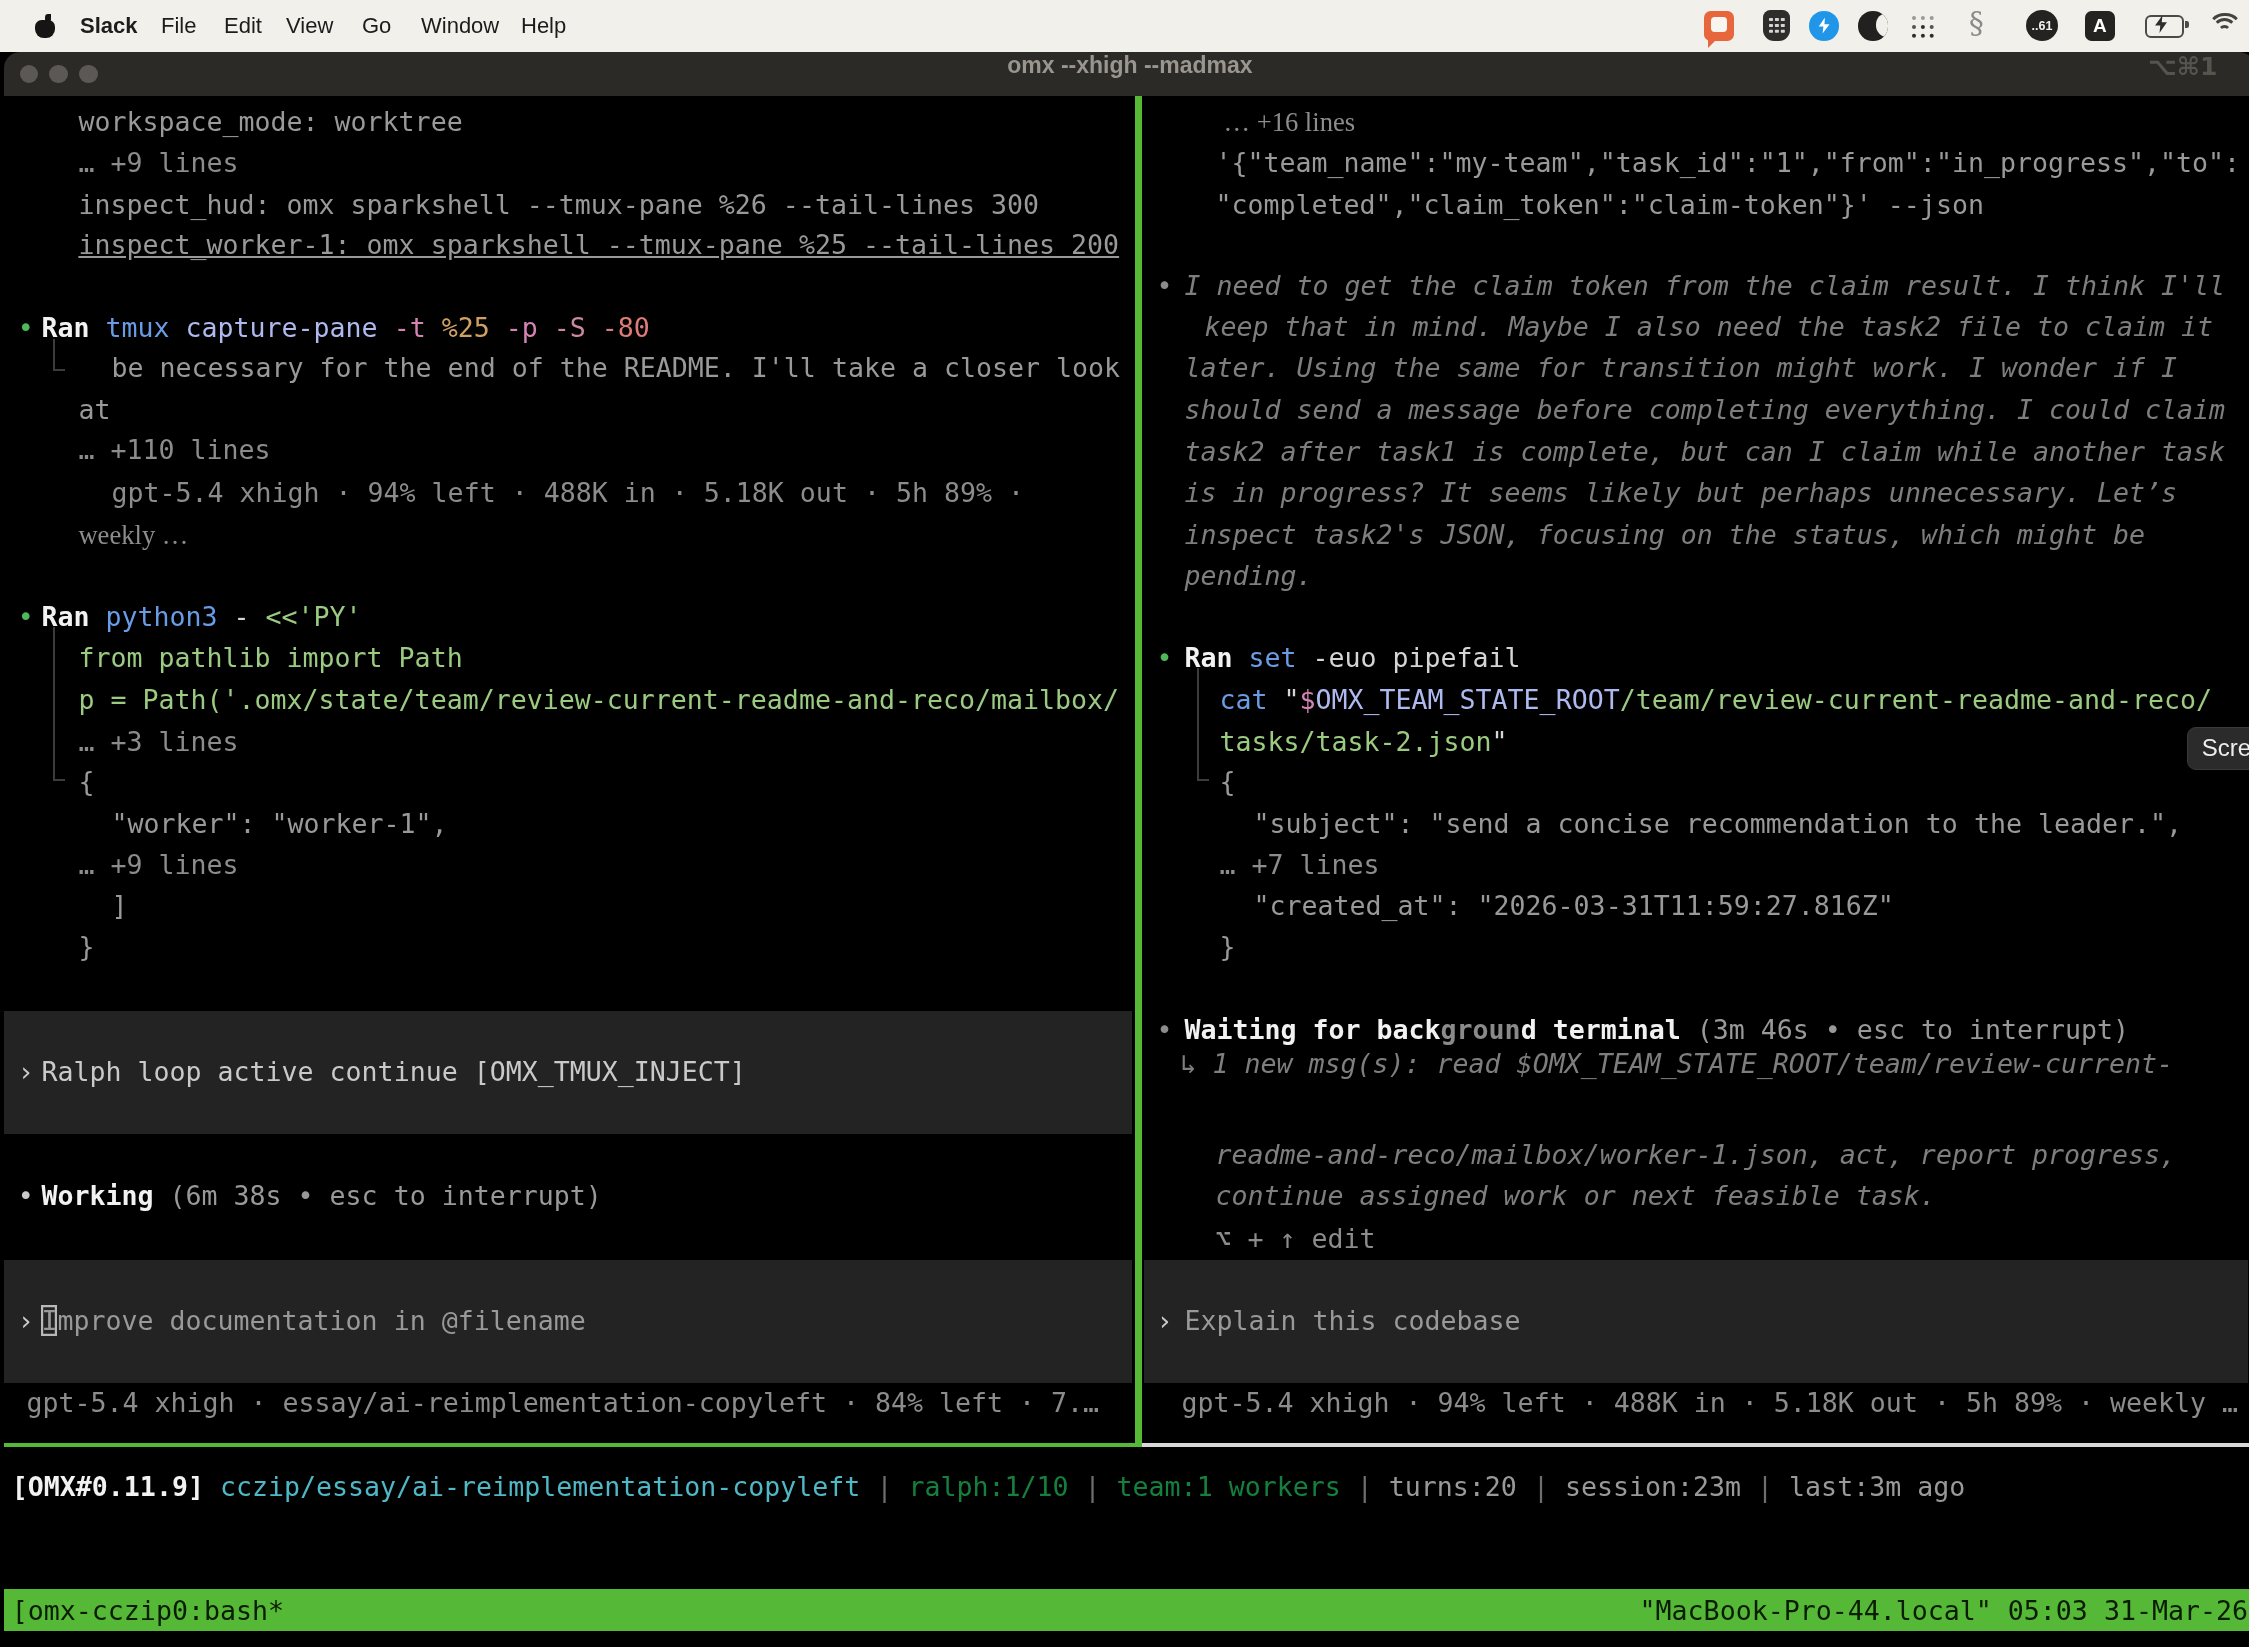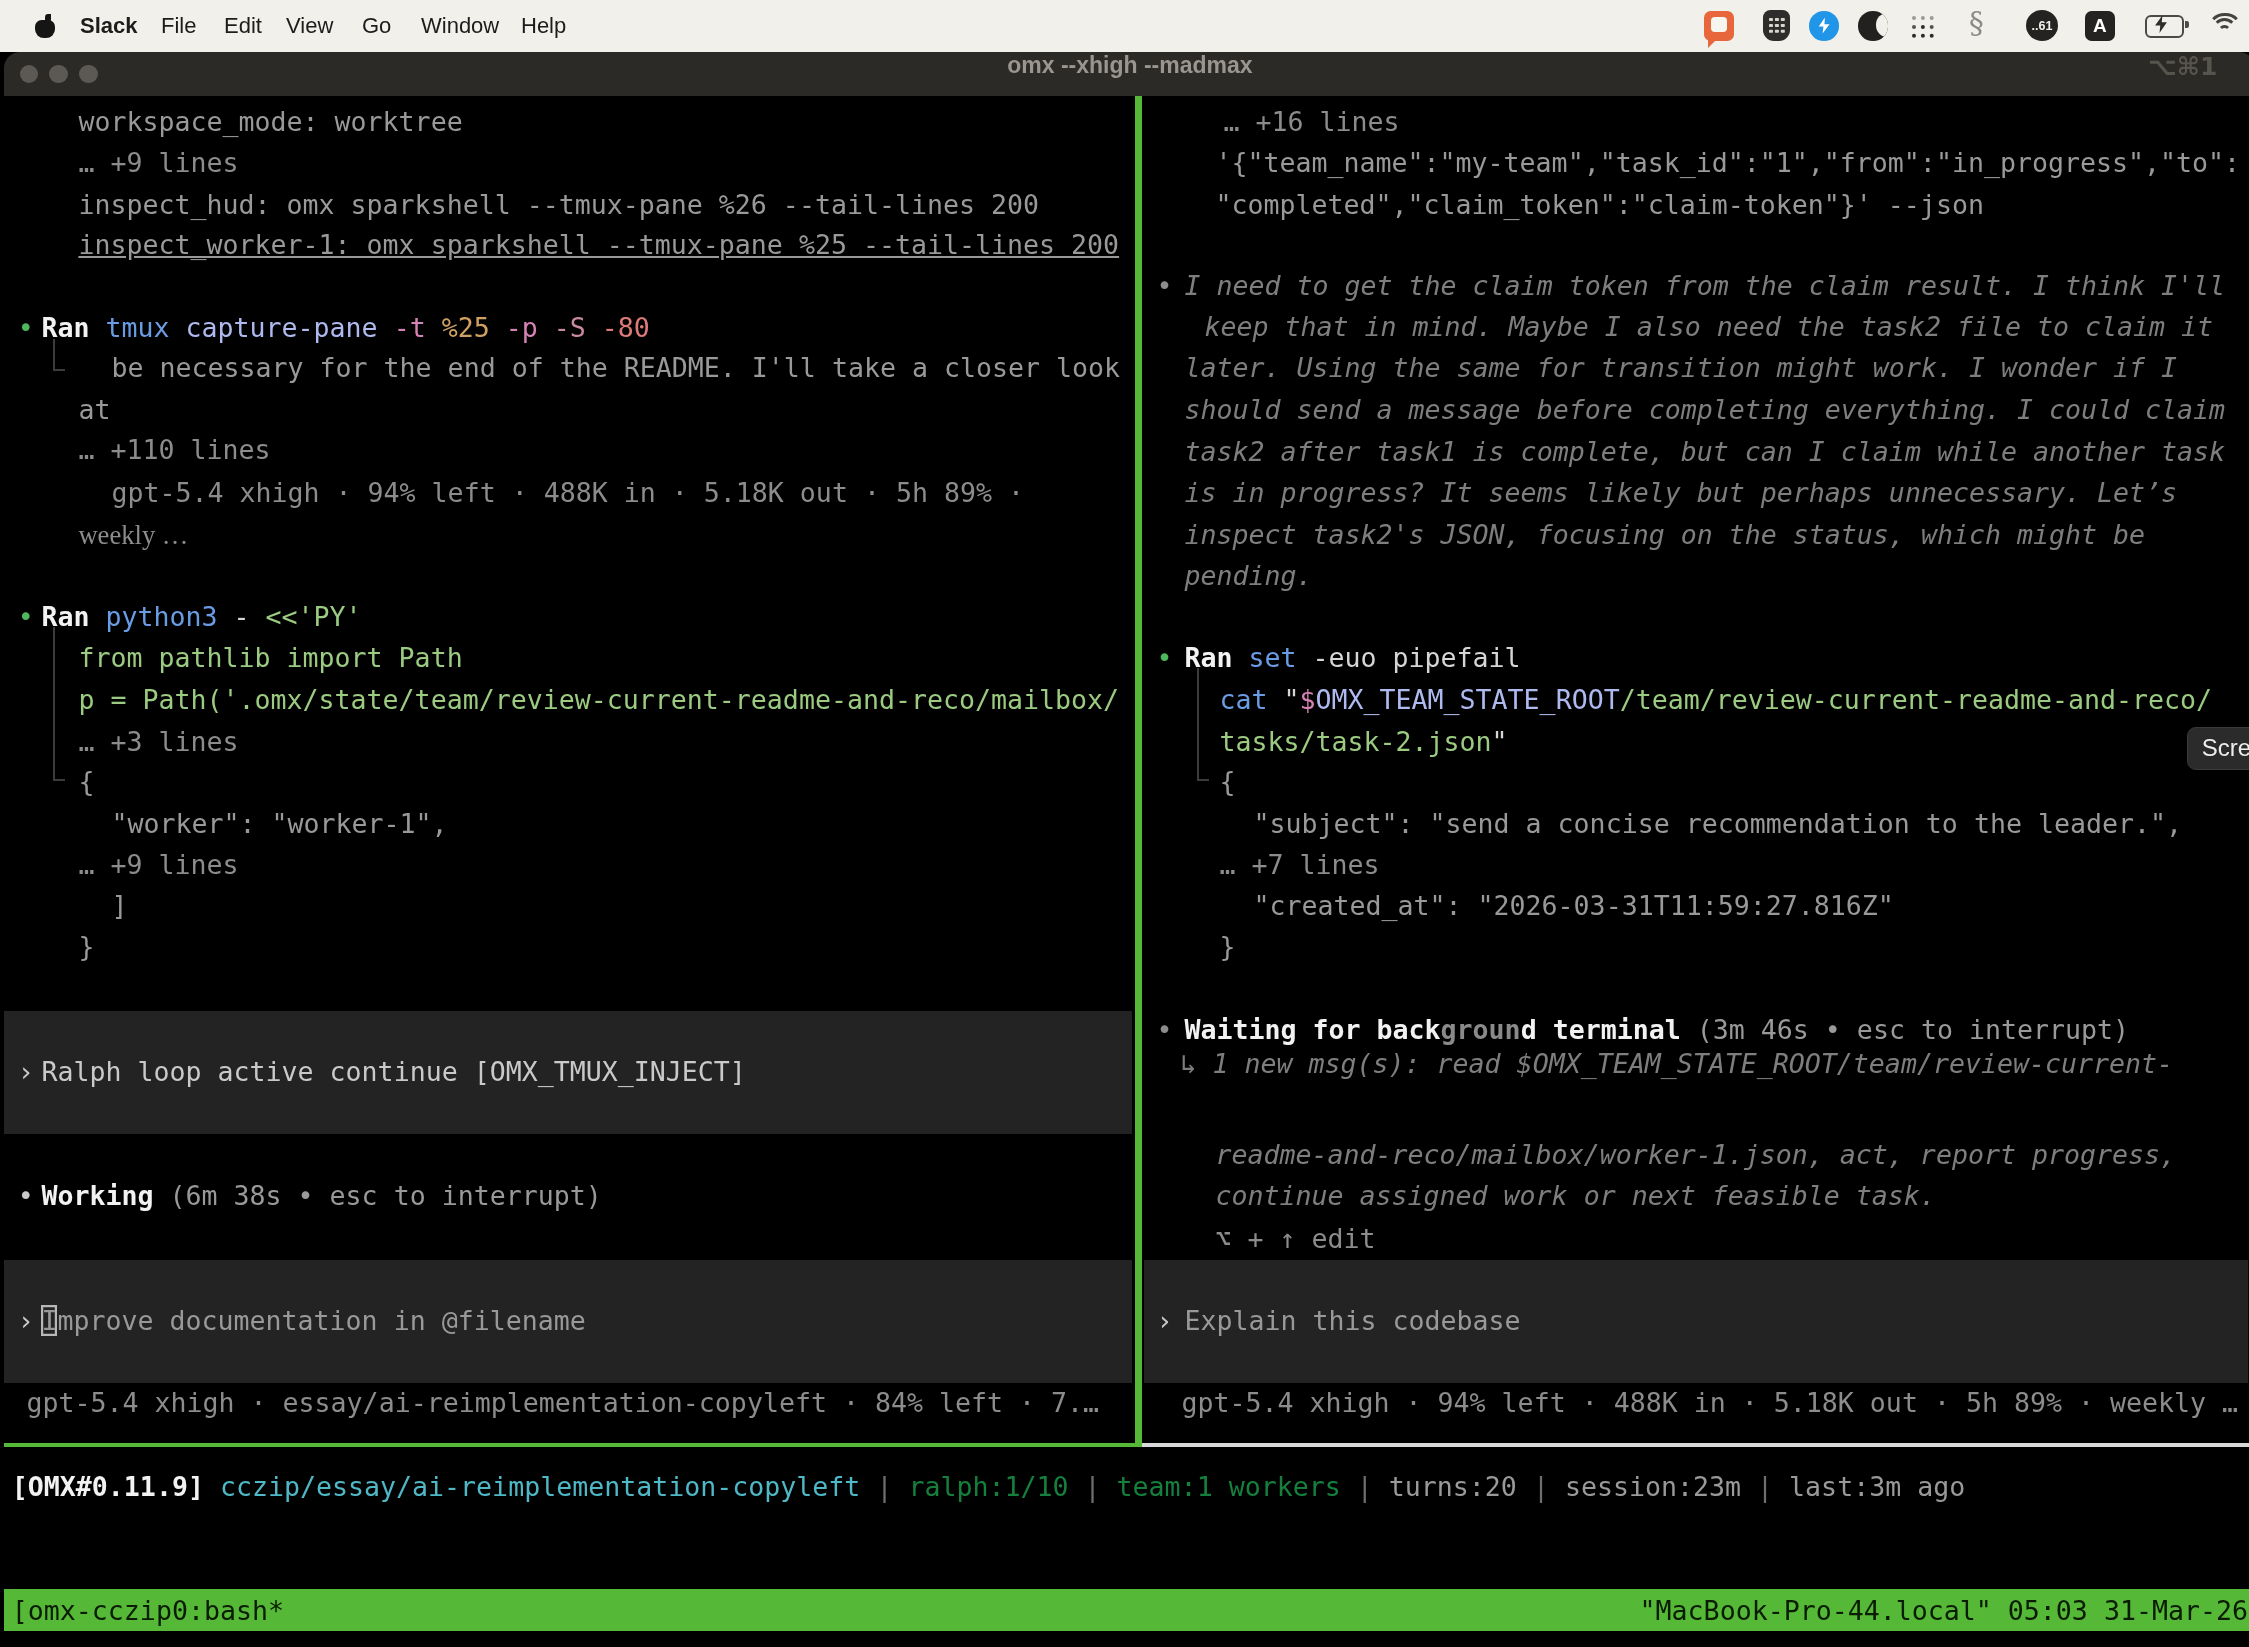--- a/index.html
+++ b/index.html
@@ -132,21 +132,21 @@
   <div class="conn" style="left:1193px;top:616px;width:1.5px;height:112px;"></div>
   <div class="conn" style="left:1193px;top:727px;width:11.8px;height:1.5px;"></div>
 
   <div id="sep"></div>
   <div id="bleft"></div>
   <div id="bright"></div>
 
   <div id="left-lines">
       <div class="t" style="left: 74px; top: 49px;"><span class="cg">workspace_mode: worktree</span></div>
       <div class="t" style="left: 74px; top: 90px;"><span class="cg2">… +9 lines</span></div>
-      <div class="t" style="left: 74px; top: 132px;"><span class="cg">inspect_hud: omx sparkshell --tmux-pane %26 --tail-lines 200</span></div>
+      <div class="t" style="left: 74px; top: 132px;"><span class="cg">inspect_hud: omx sparkshell --tmux-pane %26 --tail-lines 300</span></div>
       <div class="t" style="left: 74px; top: 172px; text-decoration: underline;"><span class="cg">inspect_worker-1: omx sparkshell --tmux-pane %25 --tail-lines 200</span></div>
       <div class="t" style="left: 13.3px; top: 255px;"><span class="cbull">•</span></div>
       <div class="t" style="left: 37px; top: 255px;"><span class="cw">Ran </span><span class="cblue">tmux </span><span class="clav">capture-pane </span><span class="cpink">-t </span><span class="corange">%25 </span><span class="cpink">-p </span><span class="cmauve">-S </span><span class="csalmon">-80</span></div>
       <div class="t" style="left: 107px; top: 295px;"><span class="cg">be necessary for the end of the README. I'll take a closer look</span></div>
       <div class="t" style="left: 74px; top: 337px;"><span class="cg">at</span></div>
       <div class="t" style="left: 74px; top: 377px;"><span class="cg2">… +110 lines</span></div>
       <div class="t" style="left: 107px; top: 420px;"><span class="cg2">gpt-5.4 xhigh · 94% left · 488K in · 5.18K out · 5h 89% ·</span></div>
       <div class="t" style="left: 74px; top: 462px; font-family: Liberation Serif, serif;"><span class="cg2">weekly …</span></div>
       <div class="t" style="left: 13.3px; top: 544px;"><span class="cbull">•</span></div>
       <div class="t" style="left: 37px; top: 544px;"><span class="cw">Ran </span><span class="cblue">python3 </span><span class="cw2">- </span><span class="cgreen">&lt;&lt;'PY'</span></div>
@@ -160,21 +160,21 @@
       <div class="t" style="left: 74px; top: 874px;"><span class="cg">}</span></div>
       <div class="t" style="left: 13.3px; top: 999px;"><span class="cw3">›</span></div>
       <div class="t" style="left: 37px; top: 999px;"><span class="cw3">Ralph loop active continue [OMX_TMUX_INJECT]</span></div>
       <div class="t" style="left: 13.3px; top: 1123px;"><span class="cw3">•</span></div>
       <div class="t" style="left: 37px; top: 1123px;"><span class="cw">Working</span><span class="cg"> (6m 38s • esc to interrupt)</span></div>
       <div class="t" style="left: 13.3px; top: 1248px;"><span class="cw3">›</span></div>
       <div class="t" style="left: 37px; top: 1248px;"><span class="cg cursor">I</span><span class="cg">mprove documentation in @filename</span></div>
       <div class="t" style="left: 22px; top: 1330px;"><span class="cg2">gpt-5.4 xhigh · essay/ai-reimplementation-copyleft · 84% left · 7.…</span></div>
     </div>
   <div id="right-lines">
-      <div class="t" style="left: 1219px; top: 49px;"><span class="cg2">… +16 lines</span></div>
+      <div class="t" style="left: 1219px; top: 49px; font-family: Liberation Serif, serif;"><span class="cg2">… +16 lines</span></div>
       <div class="t" style="left: 1211px; top: 90px;"><span class="cg">'{"team_name":"my-team","task_id":"1","from":"in_progress","to":</span></div>
       <div class="t" style="left: 1211px; top: 132px;"><span class="cg">"completed","claim_token":"claim-token"}' --json</span></div>
       <div class="t" style="left: 1152px; top: 213px;"><span class="cg2">•</span></div>
       <div class="t" style="left: 1180px; top: 213px;"><span class="cit">I need to get the claim token from the claim result. I think I'll</span></div>
       <div class="t" style="left: 1200px; top: 254px;"><span class="cit">keep that in mind. Maybe I also need the task2 file to claim it</span></div>
       <div class="t" style="left: 1180px; top: 295px;"><span class="cit">later. Using the same for transition might work. I wonder if I</span></div>
       <div class="t" style="left: 1180px; top: 337px;"><span class="cit">should send a message before completing everything. I could claim</span></div>
       <div class="t" style="left: 1180px; top: 379px;"><span class="cit">task2 after task1 is complete, but can I claim while another task</span></div>
       <div class="t" style="left: 1180px; top: 420px;"><span class="cit">is in progress? It seems likely but perhaps unnecessary. Let’s</span></div>
       <div class="t" style="left: 1180px; top: 462px;"><span class="cit">inspect task2's JSON, focusing on the status, which might be</span></div>

